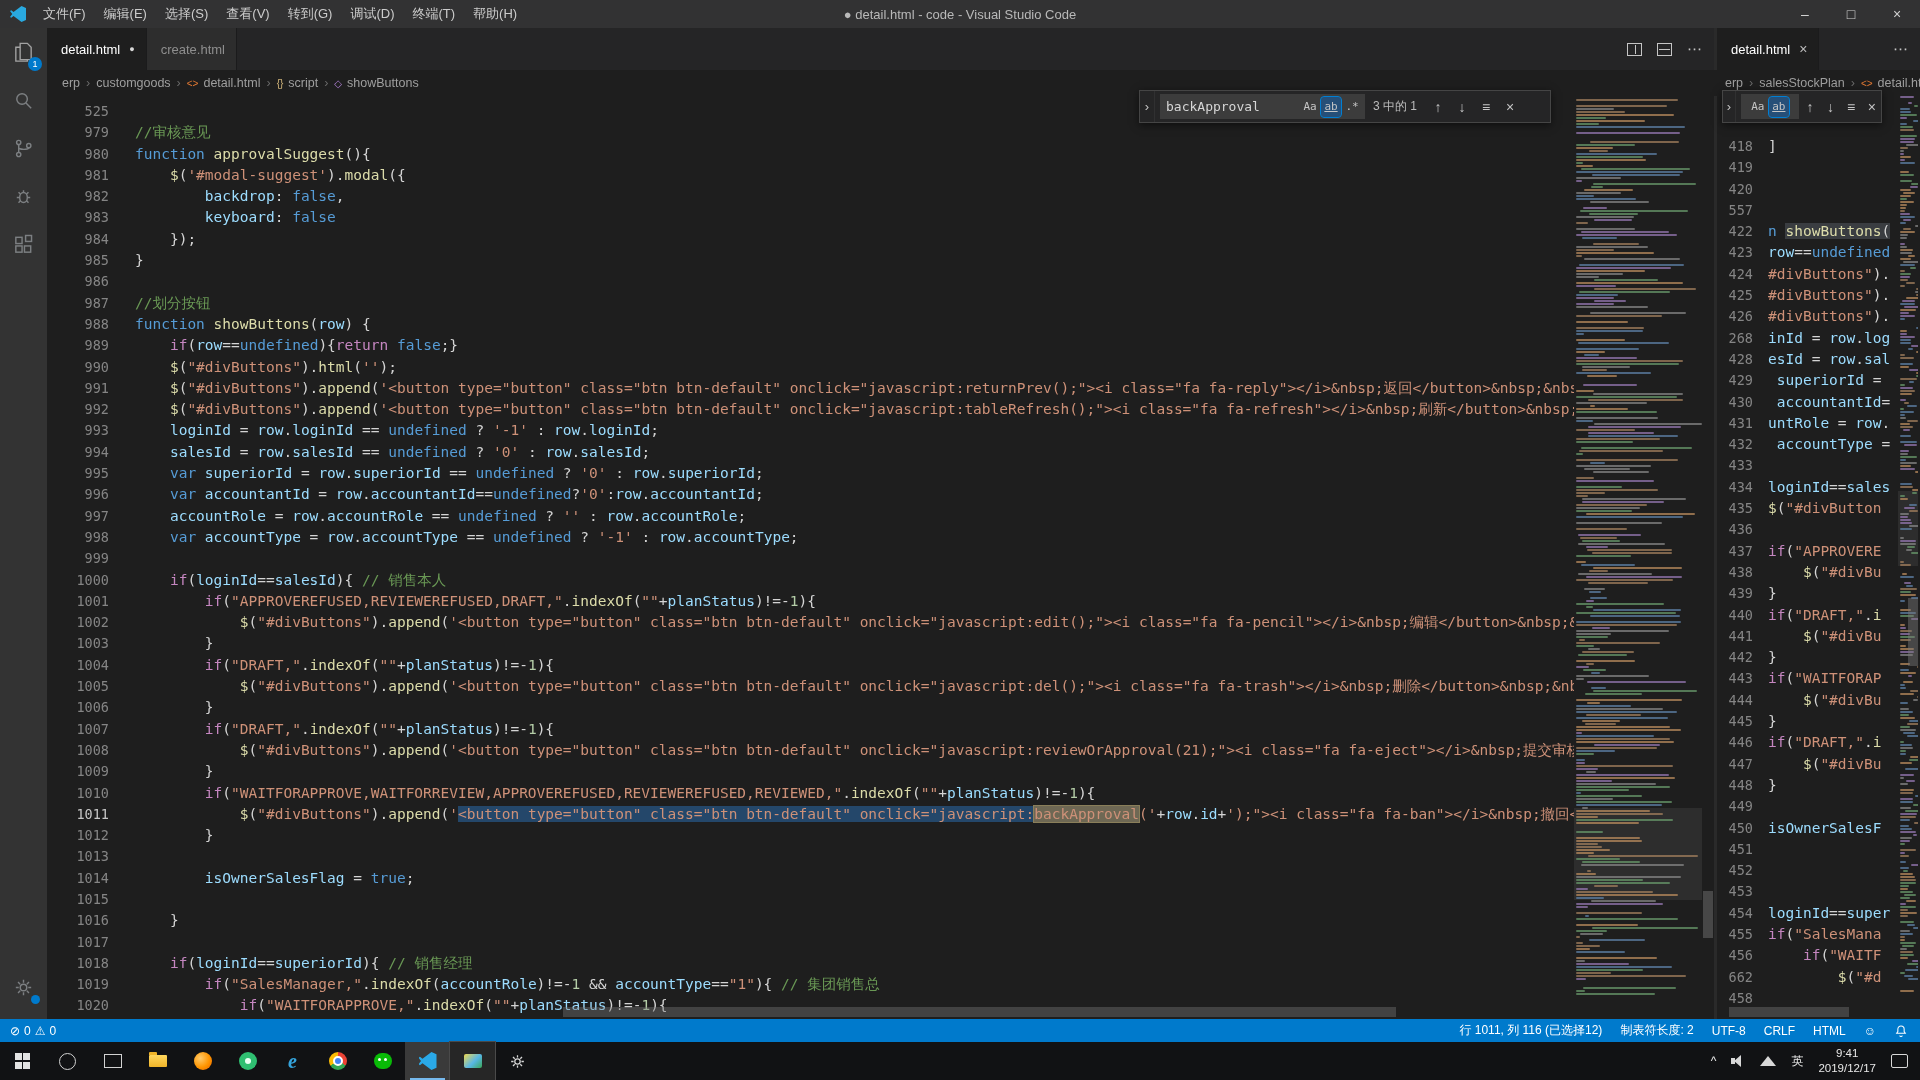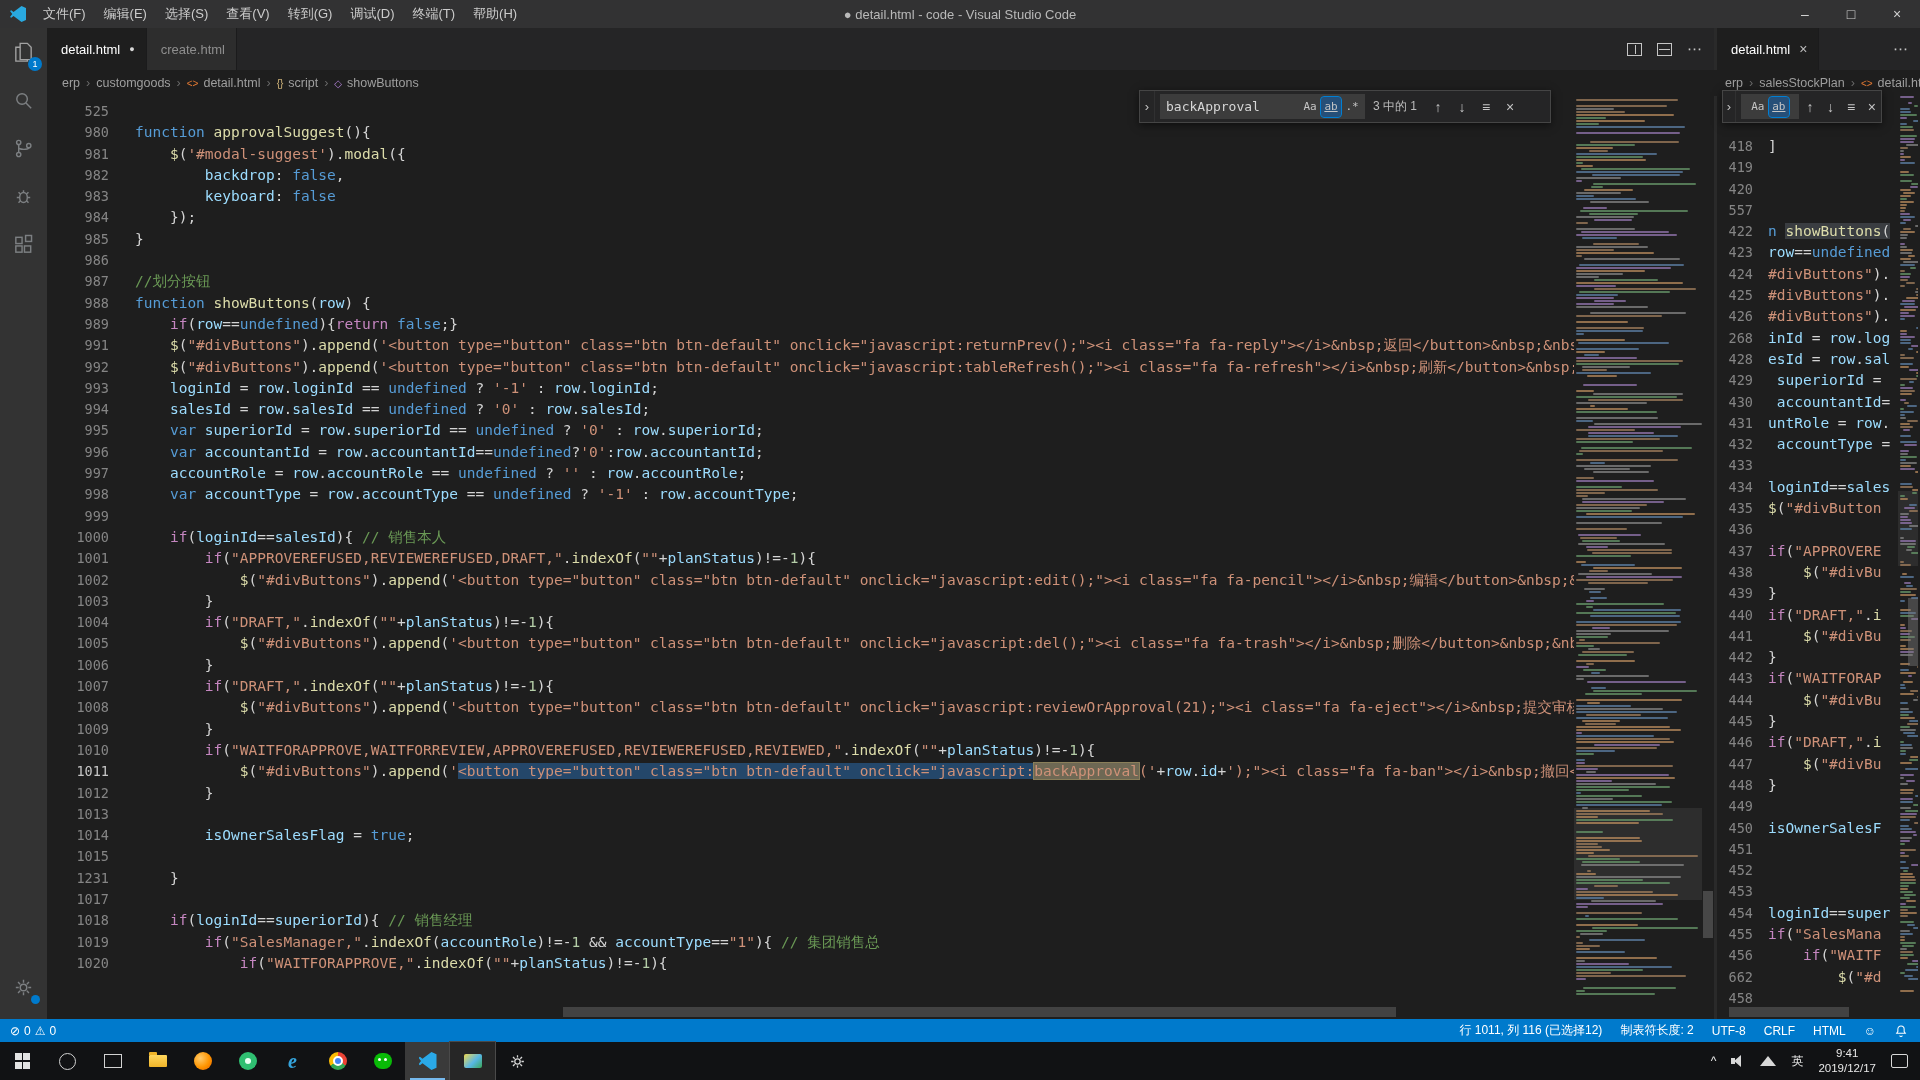--- a/index.html
+++ b/index.html
@@ -248,30 +248,32 @@
     <span>erp</span>
     <span class="bc-sep">›</span>
     <span>salesStockPlan</span>
     <span class="bc-sep">›</span>
     <span class="bc-ic html">&lt;&gt;</span>
     <span>detail.html</span>
   </div>
 
   <div class="code-area code-area1" id="code1">
       <div class="code-line"><span class="ln">525</span><span class="lt"></span></div>
+      <div class="code-line"><span class="ln">979</span><span class="lt"><span class="tk-cm">//审核意见</span></span></div>
       <div class="code-line"><span class="ln">980</span><span class="lt"><span class="tk-k">function</span><span class="tk-p"> </span><span class="tk-f">approvalSuggest</span><span class="tk-p">(){</span></span></div>
       <div class="code-line"><span class="ln">981</span><span class="lt"><span class="tk-p">    </span><span class="tk-f">$</span><span class="tk-p">(</span><span class="tk-s">'#modal-suggest'</span><span class="tk-p">).</span><span class="tk-f">modal</span><span class="tk-p">({</span></span></div>
       <div class="code-line"><span class="ln">982</span><span class="lt"><span class="tk-p">        </span><span class="tk-v">backdrop</span><span class="tk-p">: </span><span class="tk-k">false</span><span class="tk-p">,</span></span></div>
       <div class="code-line"><span class="ln">983</span><span class="lt"><span class="tk-p">        </span><span class="tk-v">keyboard</span><span class="tk-p">: </span><span class="tk-k">false</span></span></div>
       <div class="code-line"><span class="ln">984</span><span class="lt"><span class="tk-p">    });</span></span></div>
       <div class="code-line"><span class="ln">985</span><span class="lt"><span class="tk-p">}</span></span></div>
       <div class="code-line"><span class="ln">986</span><span class="lt"></span></div>
       <div class="code-line"><span class="ln">987</span><span class="lt"><span class="tk-cm">//划分按钮</span></span></div>
       <div class="code-line"><span class="ln">988</span><span class="lt"><span class="tk-k">function</span><span class="tk-p"> </span><span class="tk-f">showButtons</span><span class="tk-p">(</span><span class="tk-v">row</span><span class="tk-p">) {</span></span></div>
       <div class="code-line"><span class="ln">989</span><span class="lt"><span class="tk-p">    </span><span class="tk-c">if</span><span class="tk-p">(</span><span class="tk-v">row</span><span class="tk-p">==</span><span class="tk-k">undefined</span><span class="tk-p">){</span><span class="tk-c">return</span><span class="tk-p"> </span><span class="tk-k">false</span><span class="tk-p">;}</span></span></div>
+      <div class="code-line"><span class="ln">990</span><span class="lt"><span class="tk-p">    </span><span class="tk-f">$</span><span class="tk-p">(</span><span class="tk-s">"#divButtons"</span><span class="tk-p">).</span><span class="tk-f">html</span><span class="tk-p">(</span><span class="tk-s">''</span><span class="tk-p">);</span></span></div>
       <div class="code-line"><span class="ln">991</span><span class="lt"><span class="tk-p">    </span><span class="tk-f">$</span><span class="tk-p">(</span><span class="tk-s">"#divButtons"</span><span class="tk-p">).</span><span class="tk-f">append</span><span class="tk-p">(</span><span class="tk-s">'&lt;button type="button" class="btn btn-default" onclick="javascript:returnPrev();"&gt;&lt;i class="fa fa-reply"&gt;&lt;/i&gt;&amp;nbsp;返回&lt;/button&gt;&amp;nbsp;&amp;nbsp;');</span></span></div>
       <div class="code-line"><span class="ln">992</span><span class="lt"><span class="tk-p">    </span><span class="tk-f">$</span><span class="tk-p">(</span><span class="tk-s">"#divButtons"</span><span class="tk-p">).</span><span class="tk-f">append</span><span class="tk-p">(</span><span class="tk-s">'&lt;button type="button" class="btn btn-default" onclick="javascript:tableRefresh();"&gt;&lt;i class="fa fa-refresh"&gt;&lt;/i&gt;&amp;nbsp;刷新&lt;/button&gt;&amp;nbsp;&amp;nbsp;');</span></span></div>
       <div class="code-line"><span class="ln">993</span><span class="lt"><span class="tk-p">    </span><span class="tk-v">loginId</span><span class="tk-p"> = </span><span class="tk-v">row</span><span class="tk-p">.</span><span class="tk-v">loginId</span><span class="tk-p"> == </span><span class="tk-k">undefined</span><span class="tk-p"> ? </span><span class="tk-s">'-1'</span><span class="tk-p"> : </span><span class="tk-v">row</span><span class="tk-p">.</span><span class="tk-v">loginId</span><span class="tk-p">;</span></span></div>
       <div class="code-line"><span class="ln">994</span><span class="lt"><span class="tk-p">    </span><span class="tk-v">salesId</span><span class="tk-p"> = </span><span class="tk-v">row</span><span class="tk-p">.</span><span class="tk-v">salesId</span><span class="tk-p"> == </span><span class="tk-k">undefined</span><span class="tk-p"> ? </span><span class="tk-s">'0'</span><span class="tk-p"> : </span><span class="tk-v">row</span><span class="tk-p">.</span><span class="tk-v">salesId</span><span class="tk-p">;</span></span></div>
       <div class="code-line"><span class="ln">995</span><span class="lt"><span class="tk-p">    </span><span class="tk-k">var</span><span class="tk-p"> </span><span class="tk-v">superiorId</span><span class="tk-p"> = </span><span class="tk-v">row</span><span class="tk-p">.</span><span class="tk-v">superiorId</span><span class="tk-p"> == </span><span class="tk-k">undefined</span><span class="tk-p"> ? </span><span class="tk-s">'0'</span><span class="tk-p"> : </span><span class="tk-v">row</span><span class="tk-p">.</span><span class="tk-v">superiorId</span><span class="tk-p">;</span></span></div>
       <div class="code-line"><span class="ln">996</span><span class="lt"><span class="tk-p">    </span><span class="tk-k">var</span><span class="tk-p"> </span><span class="tk-v">accountantId</span><span class="tk-p"> = </span><span class="tk-v">row</span><span class="tk-p">.</span><span class="tk-v">accountantId</span><span class="tk-p">==</span><span class="tk-k">undefined</span><span class="tk-p">?</span><span class="tk-s">'0'</span><span class="tk-p">:</span><span class="tk-v">row</span><span class="tk-p">.</span><span class="tk-v">accountantId</span><span class="tk-p">;</span></span></div>
       <div class="code-line"><span class="ln">997</span><span class="lt"><span class="tk-p">    </span><span class="tk-v">accountRole</span><span class="tk-p"> = </span><span class="tk-v">row</span><span class="tk-p">.</span><span class="tk-v">accountRole</span><span class="tk-p"> == </span><span class="tk-k">undefined</span><span class="tk-p"> ? </span><span class="tk-s">''</span><span class="tk-p"> : </span><span class="tk-v">row</span><span class="tk-p">.</span><span class="tk-v">accountRole</span><span class="tk-p">;</span></span></div>
       <div class="code-line"><span class="ln">998</span><span class="lt"><span class="tk-p">    </span><span class="tk-k">var</span><span class="tk-p"> </span><span class="tk-v">accountType</span><span class="tk-p"> = </span><span class="tk-v">row</span><span class="tk-p">.</span><span class="tk-v">accountType</span><span class="tk-p"> == </span><span class="tk-k">undefined</span><span class="tk-p"> ? </span><span class="tk-s">'-1'</span><span class="tk-p"> : </span><span class="tk-v">row</span><span class="tk-p">.</span><span class="tk-v">accountType</span><span class="tk-p">;</span></span></div>
       <div class="code-line"><span class="ln">999</span><span class="lt"></span></div>
       <div class="code-line"><span class="ln">1000</span><span class="lt"><span class="tk-p">    </span><span class="tk-c">if</span><span class="tk-p">(</span><span class="tk-v">loginId</span><span class="tk-p">==</span><span class="tk-v">salesId</span><span class="tk-p">){ </span><span class="tk-cm">// 销售本人</span></span></div>
@@ -283,21 +285,21 @@
       <div class="code-line"><span class="ln">1006</span><span class="lt"><span class="tk-p">        }</span></span></div>
       <div class="code-line"><span class="ln">1007</span><span class="lt"><span class="tk-p">        </span><span class="tk-c">if</span><span class="tk-p">(</span><span class="tk-s">"DRAFT,"</span><span class="tk-p">.</span><span class="tk-f">indexOf</span><span class="tk-p">(</span><span class="tk-s">""</span><span class="tk-p">+</span><span class="tk-v">planStatus</span><span class="tk-p">)!=-</span><span class="tk-n">1</span><span class="tk-p">){</span></span></div>
       <div class="code-line"><span class="ln">1008</span><span class="lt"><span class="tk-p">            </span><span class="tk-f">$</span><span class="tk-p">(</span><span class="tk-s">"#divButtons"</span><span class="tk-p">).</span><span class="tk-f">append</span><span class="tk-p">(</span><span class="tk-s">'&lt;button type="button" class="btn btn-default" onclick="javascript:reviewOrApproval(21);"&gt;&lt;i class="fa fa-eject"&gt;&lt;/i&gt;&amp;nbsp;提交审核&lt;/button&gt;&amp;nbsp;&amp;nbsp;');</span></span></div>
       <div class="code-line"><span class="ln">1009</span><span class="lt"><span class="tk-p">        }</span></span></div>
       <div class="code-line"><span class="ln">1010</span><span class="lt"><span class="tk-p">        </span><span class="tk-c">if</span><span class="tk-p">(</span><span class="tk-s">"WAITFORAPPROVE,WAITFORREVIEW,APPROVEREFUSED,REVIEWEREFUSED,REVIEWED,"</span><span class="tk-p">.</span><span class="tk-f">indexOf</span><span class="tk-p">(</span><span class="tk-s">""</span><span class="tk-p">+</span><span class="tk-v">planStatus</span><span class="tk-p">)!=-</span><span class="tk-n">1</span><span class="tk-p">){</span></span></div>
       <div class="code-line"><span class="ln ln-cur">1011</span><span class="lt"><span class="tk-p">            </span><span class="tk-f">$</span><span class="tk-p">(</span><span class="tk-s">"#divButtons"</span><span class="tk-p">).</span><span class="tk-f">append</span><span class="tk-p">(</span><span class="tk-s">'</span><span class="tk-s tk-bsel">&lt;button type="button" class="btn btn-default" onclick="javascript:</span><span class="tk-s tk-bfind">backApproval</span><span class="tk-s">('</span><span class="tk-p">+</span><span class="tk-v">row</span><span class="tk-p">.</span><span class="tk-v">id</span><span class="tk-p">+</span><span class="tk-s">');"&gt;&lt;i class="fa fa-ban"&gt;&lt;/i&gt;&amp;nbsp;撤回&lt;/button&gt;&amp;nbsp;&amp;nbsp;');</span></span></div>
       <div class="code-line"><span class="ln">1012</span><span class="lt"><span class="tk-p">        }</span></span></div>
       <div class="code-line"><span class="ln">1013</span><span class="lt"></span></div>
       <div class="code-line"><span class="ln">1014</span><span class="lt"><span class="tk-p">        </span><span class="tk-v">isOwnerSalesFlag</span><span class="tk-p"> = </span><span class="tk-k">true</span><span class="tk-p">;</span></span></div>
       <div class="code-line"><span class="ln">1015</span><span class="lt"></span></div>
-      <div class="code-line"><span class="ln">1231</span><span class="lt"><span class="tk-p">    }</span></span></div>
+      <div class="code-line"><span class="ln">1016</span><span class="lt"><span class="tk-p">    }</span></span></div>
       <div class="code-line"><span class="ln">1017</span><span class="lt"></span></div>
       <div class="code-line"><span class="ln">1018</span><span class="lt"><span class="tk-p">    </span><span class="tk-c">if</span><span class="tk-p">(</span><span class="tk-v">loginId</span><span class="tk-p">==</span><span class="tk-v">superiorId</span><span class="tk-p">){ </span><span class="tk-cm">// 销售经理</span></span></div>
       <div class="code-line"><span class="ln">1019</span><span class="lt"><span class="tk-p">        </span><span class="tk-c">if</span><span class="tk-p">(</span><span class="tk-s">"SalesManager,"</span><span class="tk-p">.</span><span class="tk-f">indexOf</span><span class="tk-p">(</span><span class="tk-v">accountRole</span><span class="tk-p">)!=-</span><span class="tk-n">1</span><span class="tk-p"> &amp;&amp; </span><span class="tk-v">accountType</span><span class="tk-p">==</span><span class="tk-s">"1"</span><span class="tk-p">){ </span><span class="tk-cm">// 集团销售总</span></span></div>
       <div class="code-line"><span class="ln">1020</span><span class="lt"><span class="tk-p">            </span><span class="tk-c">if</span><span class="tk-p">(</span><span class="tk-s">"WAITFORAPPROVE,"</span><span class="tk-p">.</span><span class="tk-f">indexOf</span><span class="tk-p">(</span><span class="tk-s">""</span><span class="tk-p">+</span><span class="tk-v">planStatus</span><span class="tk-p">)!=-</span><span class="tk-n">1</span><span class="tk-p">){</span></span></div>
     </div>
   <div class="code-area code-area2" id="code2">
       <div class="code-line"><span class="ln">418</span><span class="lt"><span class="tk-p">]</span></span></div>
       <div class="code-line"><span class="ln">419</span><span class="lt"></span></div>
       <div class="code-line"><span class="ln">420</span><span class="lt"></span></div>
       <div class="code-line"><span class="ln">557</span><span class="lt"></span></div>

